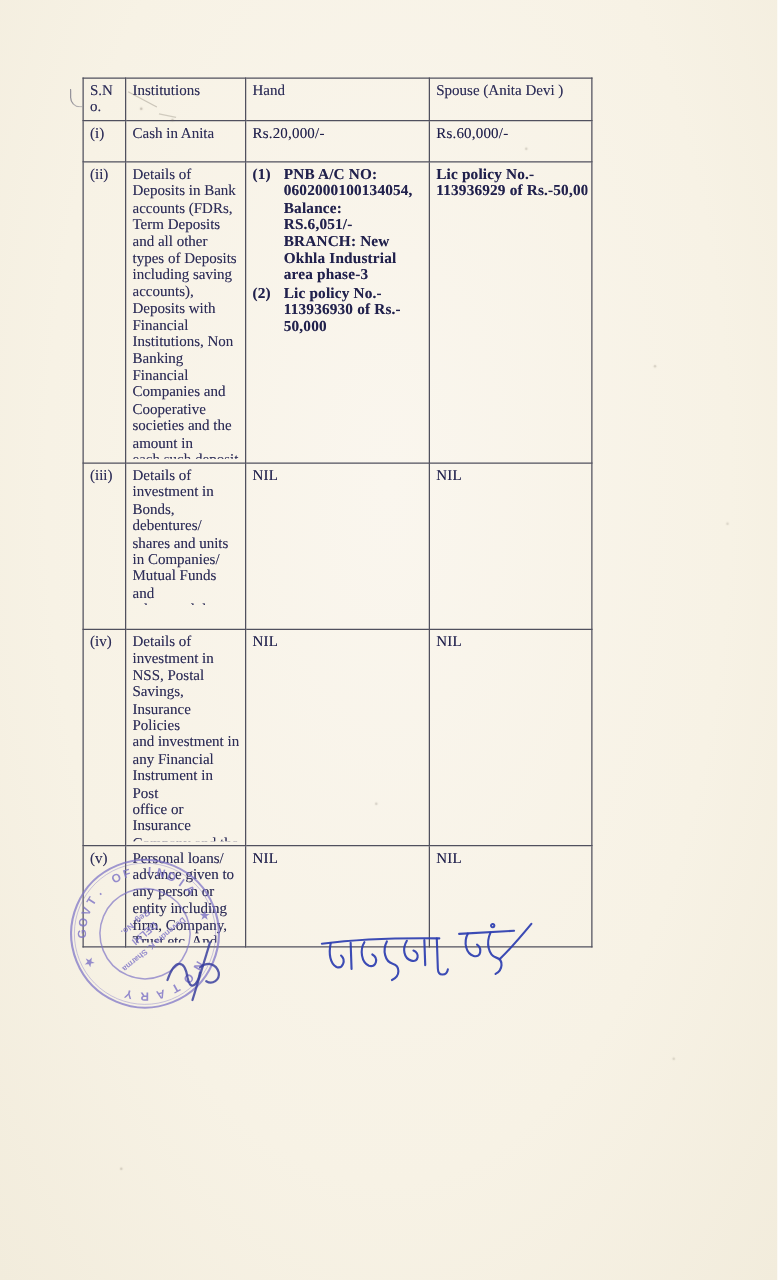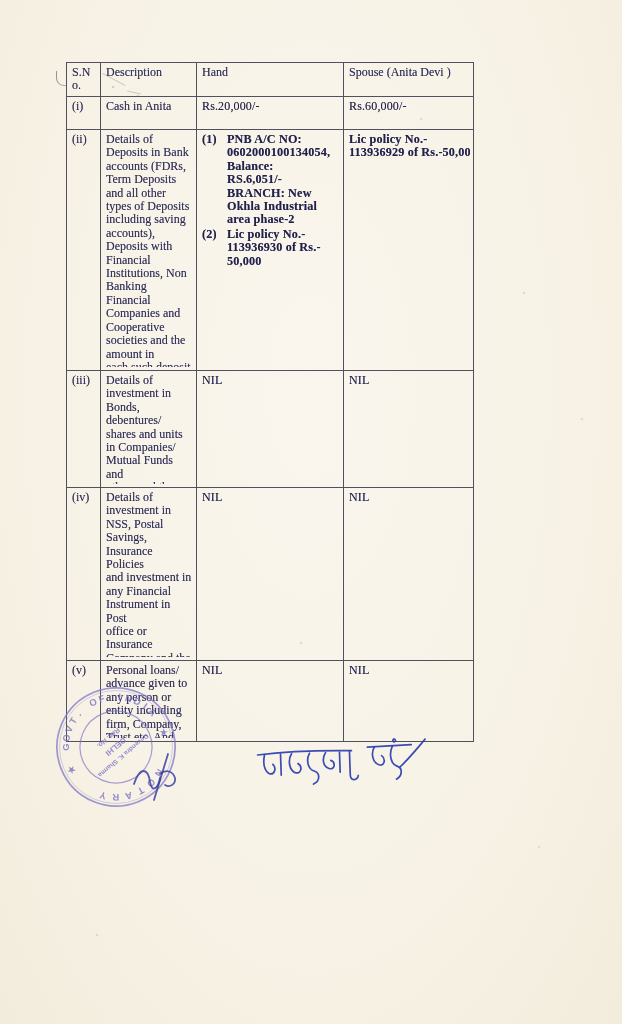--- a/index.html
+++ b/index.html
@@ -15,21 +15,21 @@
   table.doc{
     position:absolute;left:66px;top:62px;width:407px;
     border-collapse:collapse;table-layout:fixed;
   }
   .doc th,.doc td{
     border:1px solid var(--line);vertical-align:top;text-align:left;
     padding:3px 3px 2px 5px;font-size:12px;line-height:13.4px;font-weight:normal;
     text-shadow:0 0 .4px rgba(40,40,90,.45);
   }
   tr.rh{height:34px} tr.r1{height:33px} tr.r2{height:241px}
-  tr.r3{height:117px} tr.r4{height:173px} tr.r5{height:81px}
+  tr.r3{height:133px} tr.r4{height:173px} tr.r5{height:81px}
   .preline{white-space:pre-line}
   .pre{white-space:pre}
   .val{font-weight:bold;color:var(--ink-bold);letter-spacing:.15px;font-size:12.2px}
   .cb{overflow:hidden}
   tr.r2 .cb{max-height:234px} tr.r3 .cb{max-height:110px}
   tr.r4 .cb{max-height:166px} tr.r5 .cb{max-height:74px}
   .item{display:grid;grid-template-columns:23px 1fr;column-gap:2px;margin-bottom:1px}
   .stamp{position:absolute;left:40px;top:671px;width:152px;height:152px;opacity:.8;filter:blur(.25px);}
   .stamp circle{fill:none;stroke:var(--stamp);}
   .stamp text{fill:var(--stamp);font-family:"Liberation Sans",sans-serif;font-weight:bold;}
@@ -58,21 +58,21 @@
     <colgroup>
       <col style="width:34px">
         <col style="width:96px">
         <col style="width:147px">
         <col style="width:130px">
     </colgroup>
     <tbody>
         <tr class="rh">
       <th class="preline">S.N
 o.</th>
-      <th>Description</th>
+      <th>Institutions</th>
       <th>Hand</th>
       <th>Spouse (Anita Devi )</th>
     </tr>
 
     <tr class="r1">
       <td>(i)</td>
       <td>Cash in Anita</td>
       <td class="val">Rs.20,000/-</td>
       <td class="val">Rs.60,000/-</td>
     </tr>
@@ -102,21 +102,21 @@
       <td>
         <div class="cb">
           <div class="item">
             <span class="val">(1)</span>
             <span class="val pre">PNB A/C NO:
 0602000100134054,
 Balance:
 RS.6,051/-
 BRANCH: New
 Okhla Industrial
-area phase-2</span>
+area phase-3</span>
           </div>
           <div class="item">
             <span class="val">(2)</span>
             <span class="val pre">Lic policy No.-
 113936930 of Rs.-
 50,000</span>
           </div>
         </div>
       </td>
       <td>

